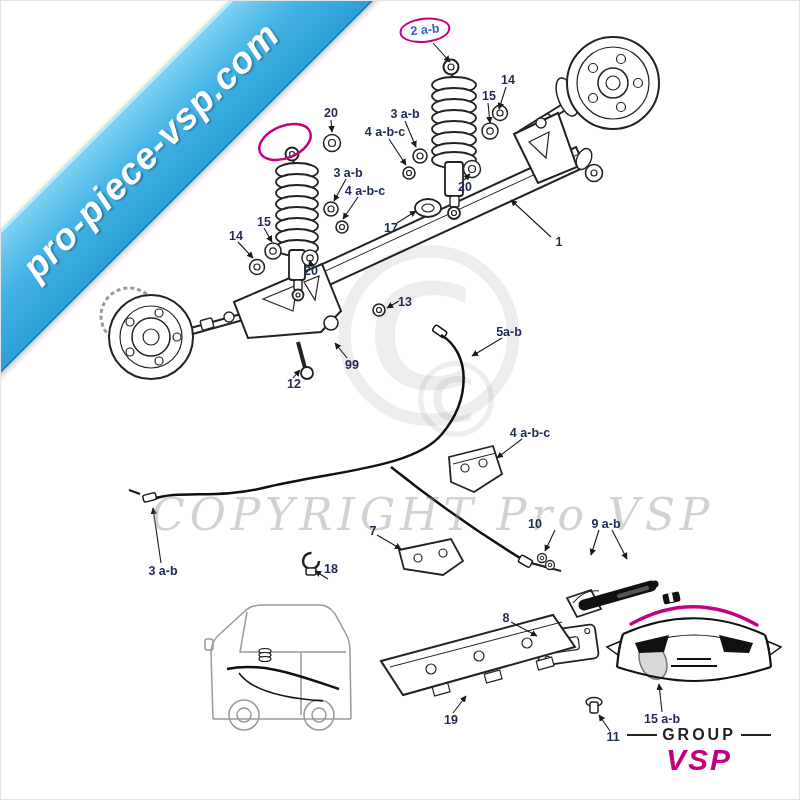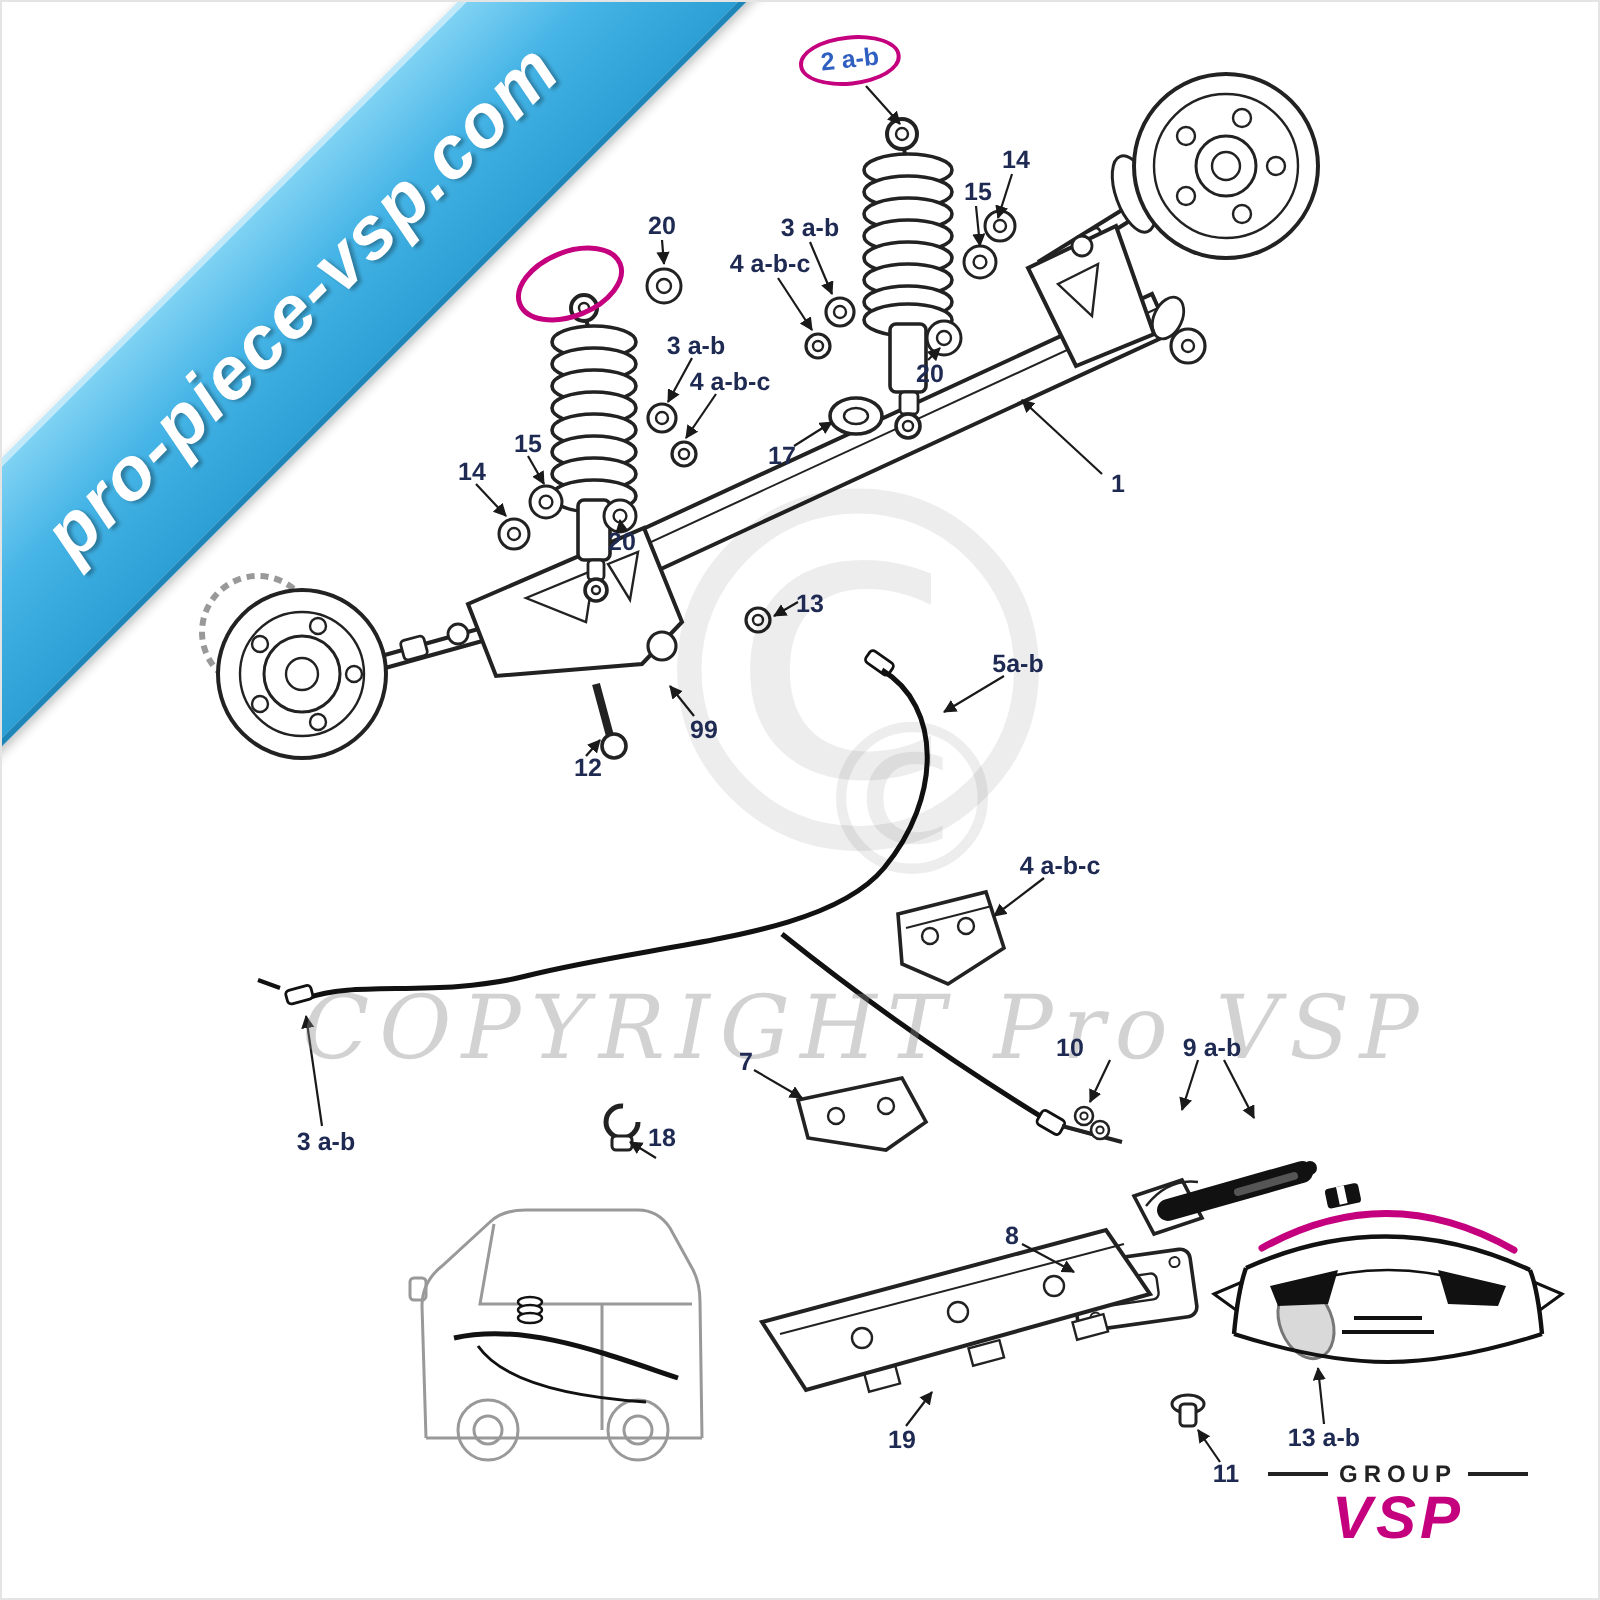--- a/index.html
+++ b/index.html
@@ -41,21 +41,21 @@
     color:var(--highlighted-label-color,#2f5fc0);
     border:2.5px solid var(--highlight-magenta,#c4007e);
     border-radius:50%;padding:4px 9px;
     transform:translate(-50%,-50%) rotate(-6deg);
     background:rgba(255,255,255,.55);
   }
   
   .logo{position:absolute;right:22px;bottom:24px;width:156px;text-align:center;}
   .group-row{display:flex;align-items:center;justify-content:center;gap:5px;margin-bottom:1px;}
   .group-row .gline{display:inline-block;width:30px;height:2px;background:#222;}
-  .group-row .gtxt{font-size:12px;font-weight:bold;letter-spacing:3px;color:#222;}
+  .group-row .gtxt{font-size:16px;font-weight:bold;letter-spacing:3px;color:#222;}
   .pro-row{line-height:1;height:42px;}
   .pro-row .pro{font-size:40px;font-weight:bold;font-style:italic;color:#111;letter-spacing:1px;}
   .hex{position:relative;display:inline-block;width:17px;height:19px;margin-left:3px;vertical-align:top;
     background:var(--highlight-magenta,#c4007e);
     clip-path:polygon(50% 0,100% 25%,100% 75%,50% 100%,0 75%,0 25%);}
   .hex .hex-in{position:absolute;left:4px;top:4.5px;width:9px;height:10px;background:#fff;
     clip-path:polygon(50% 0,100% 25%,100% 75%,50% 100%,0 75%,0 25%);}
   .hex .hex-core{position:absolute;left:6.5px;top:7px;width:4px;height:5px;background:var(--highlight-magenta,#c4007e);
     clip-path:polygon(50% 0,100% 25%,100% 75%,50% 100%,0 75%,0 25%);}
   .vsp{font-size:30px;font-weight:bold;font-style:italic;color:var(--highlight-magenta,#c4007e);
@@ -356,21 +356,21 @@
   <div class="lbl" style="left:508px;top:331px">5a-b</div>
   <div class="lbl" style="left:529px;top:432px">4 a-b-c</div>
   <div class="lbl" style="left:372px;top:530px">7</div>
   <div class="lbl" style="left:162px;top:570px">3 a-b</div>
   <div class="lbl" style="left:330px;top:568px">18</div>
   <div class="lbl" style="left:534px;top:523px">10</div>
   <div class="lbl" style="left:605px;top:523px">9 a-b</div>
   <div class="lbl" style="left:505px;top:617px">8</div>
   <div class="lbl" style="left:450px;top:719px">19</div>
   <div class="lbl" style="left:612px;top:736px">11</div>
-  <div class="lbl" style="left:661px;top:718px">13 a-b</div>
+  <div class="lbl" style="left:661px;top:718px">15 a-b</div>
 
   <div class="logo">
     <div class="group-row">
       <span class="gline"></span>
       <span class="gtxt">GROUP</span>
       <span class="gline"></span>
     </div>
     <div class="vsp">VSP</div>
   </div>
 

